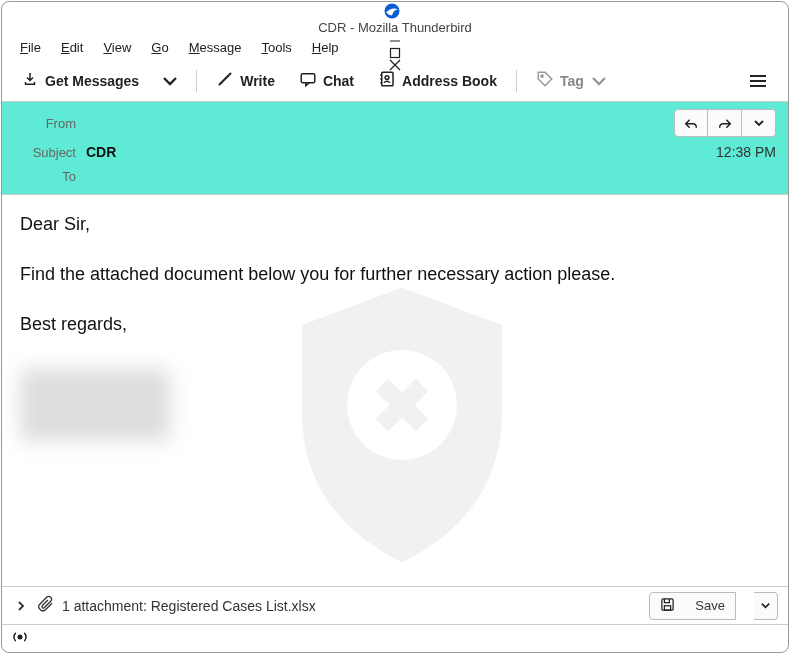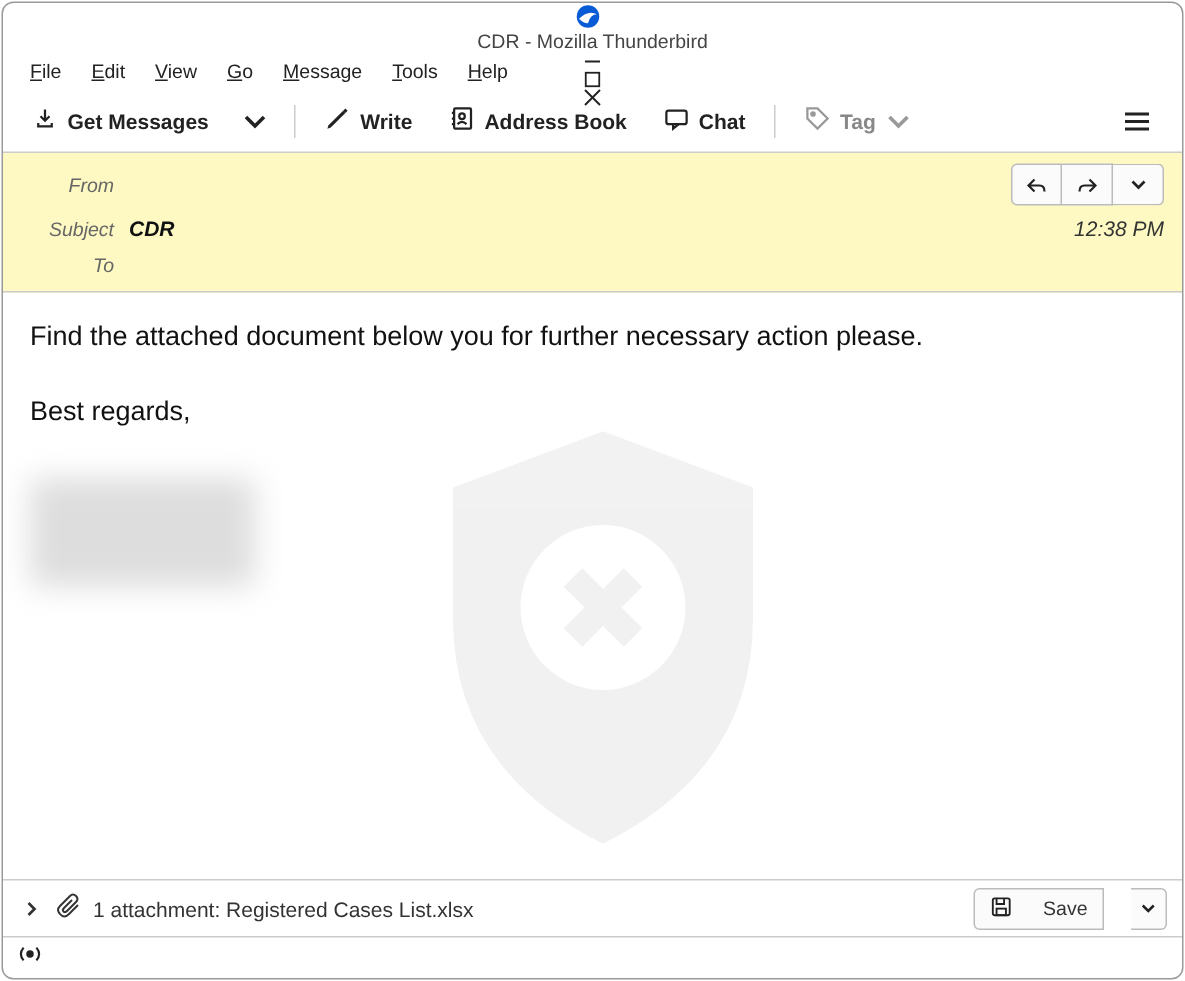--- a/index.html
+++ b/index.html
@@ -18,21 +18,21 @@
 .menubar .mitem .ul { text-decoration: underline; }
 
 .toolbar { height: 42px; display: flex; align-items: center; padding: 0 10px; gap: 6px; border-bottom: 1px solid #ccc; }
 .tbtn { display: flex; align-items: center; gap: 6px; padding: 4px 8px; border-radius: 4px; font-size: 14px; color: #222; cursor: default; border: 1px solid transparent; font-weight: bold; }
 .tbtn svg { width: 18px; height: 18px; }
 .tsep { width: 1px; height: 22px; background: #ccc; margin: 0 4px; }
 .chev-standalone { padding: 4px 6px; }
 .spacer { flex: 1; }
 .hamburger { padding: 6px 10px; }
 
-.headers { border-bottom: 1px solid #ccc; padding: 4px 0 6px 0; background: #fef9c3; font-style: italic; }
+.headers { border-bottom: 1px solid #ccc; padding: 4px 0 6px 0; background: #5eead4; }
 .hrow { display: flex; align-items: center; padding: 3px 12px; font-size: 14px; color: #666; min-height: 24px; }
 .hrow .hlabel { width: 62px; text-align: right; margin-right: 10px; font-size: 13px; }
 .hrow .hval { color: #111; font-weight: 600; }
 .hrow .time { margin-left: auto; color: #333; font-size: 14px; }
 .hrow .btn-group { margin-left: auto; display: flex; }
 .ibtn { border: 1px solid #bbb; background: #fbfbfb; width: 34px; height: 28px; display: flex; align-items: center; justify-content: center; cursor: default; }
 .ibtn:first-child { border-radius: 4px 0 0 4px; }
 .ibtn:last-child { border-radius: 0 4px 4px 0; }
 .ibtn + .ibtn { border-left: none; }
 
@@ -114,35 +114,35 @@
     <div class="tsep"></div>
     <div class="tbtn">
       <span><svg viewBox="0 0 24 24" fill="#222">
             <path d="M3 21 L6 20 L19 7 L17 5 L4 18 Z"></path>
             <path d="M17 5 L19 7 L21 5 L19 3 Z"></path>
           </svg></span>
       <span>Write</span>
     </div>
     <div class="tbtn">
       <span><svg viewBox="0 0 24 24" fill="none" stroke="#222" stroke-width="2">
+            <rect x="3" y="5" width="18" height="12" rx="2"></rect>
+            <path d="M9 17 L9 21 L14 17"></path>
+          </svg></span>
+      <span>Chat</span>
+    </div>
+    <div class="tbtn">
+      <span><svg viewBox="0 0 24 24" fill="none" stroke="#222" stroke-width="2">
             <rect x="5" y="3" width="15" height="18" rx="1"></rect>
             <circle cx="12" cy="10" r="2.5"></circle>
             <path d="M8 17 Q12 13 16 17"></path>
             <line x1="3" y1="7" x2="5" y2="7"></line>
             <line x1="3" y1="12" x2="5" y2="12"></line>
             <line x1="3" y1="17" x2="5" y2="17"></line>
           </svg></span>
       <span>Address Book</span>
-    </div>
-    <div class="tbtn">
-      <span><svg viewBox="0 0 24 24" fill="none" stroke="#222" stroke-width="2">
-            <rect x="3" y="5" width="18" height="12" rx="2"></rect>
-            <path d="M9 17 L9 21 L14 17"></path>
-          </svg></span>
-      <span>Chat</span>
     </div>
     <div class="tsep"></div>
     <div class="tbtn" style="color:#888">
       <span><svg viewBox="0 0 24 24" fill="none" stroke="#999" stroke-width="2">
             <path d="M3 3 L12 3 L21 12 L12 21 L3 12 Z"></path>
             <circle cx="8" cy="8" r="1.5" fill="#999"></circle>
           </svg></span>
       <span>Tag</span>
       <svg viewBox="0 0 12 12" width="11" height="11">
           <path d="M2 4 L6 8 L10 4" fill="none" stroke="#999" stroke-width="1.6"></path>
@@ -193,20 +193,21 @@
 
   <div class="body-area">
     <div class="watermark">
       <svg class="wm-shield" viewBox="0 0 100 120">
           <path d="M50 5 L90 20 L90 55 Q90 95 50 115 Q10 95 10 55 L10 20 Z" fill="#000"></path>
           <circle cx="50" cy="52" r="22" fill="#fff"></circle>
           <path d="M42 44 L58 60 M58 44 L42 60" stroke="#000" stroke-width="7"></path>
         </svg>
     </div>
     <div class="body-content">
+      <p>Dear Sir,</p>
       <p>Find the attached document below you for further necessary action please.</p>
       <p>Best regards,</p>
       <div class="sig-blur"></div>
     </div>
   </div>
 
   <div class="attach-bar">
     <span class="exp">
       <svg width="10" height="12" viewBox="0 0 10 12">
           <path d="M3 2 L7 6 L3 10" fill="none" stroke="#333" stroke-width="1.8"></path>

